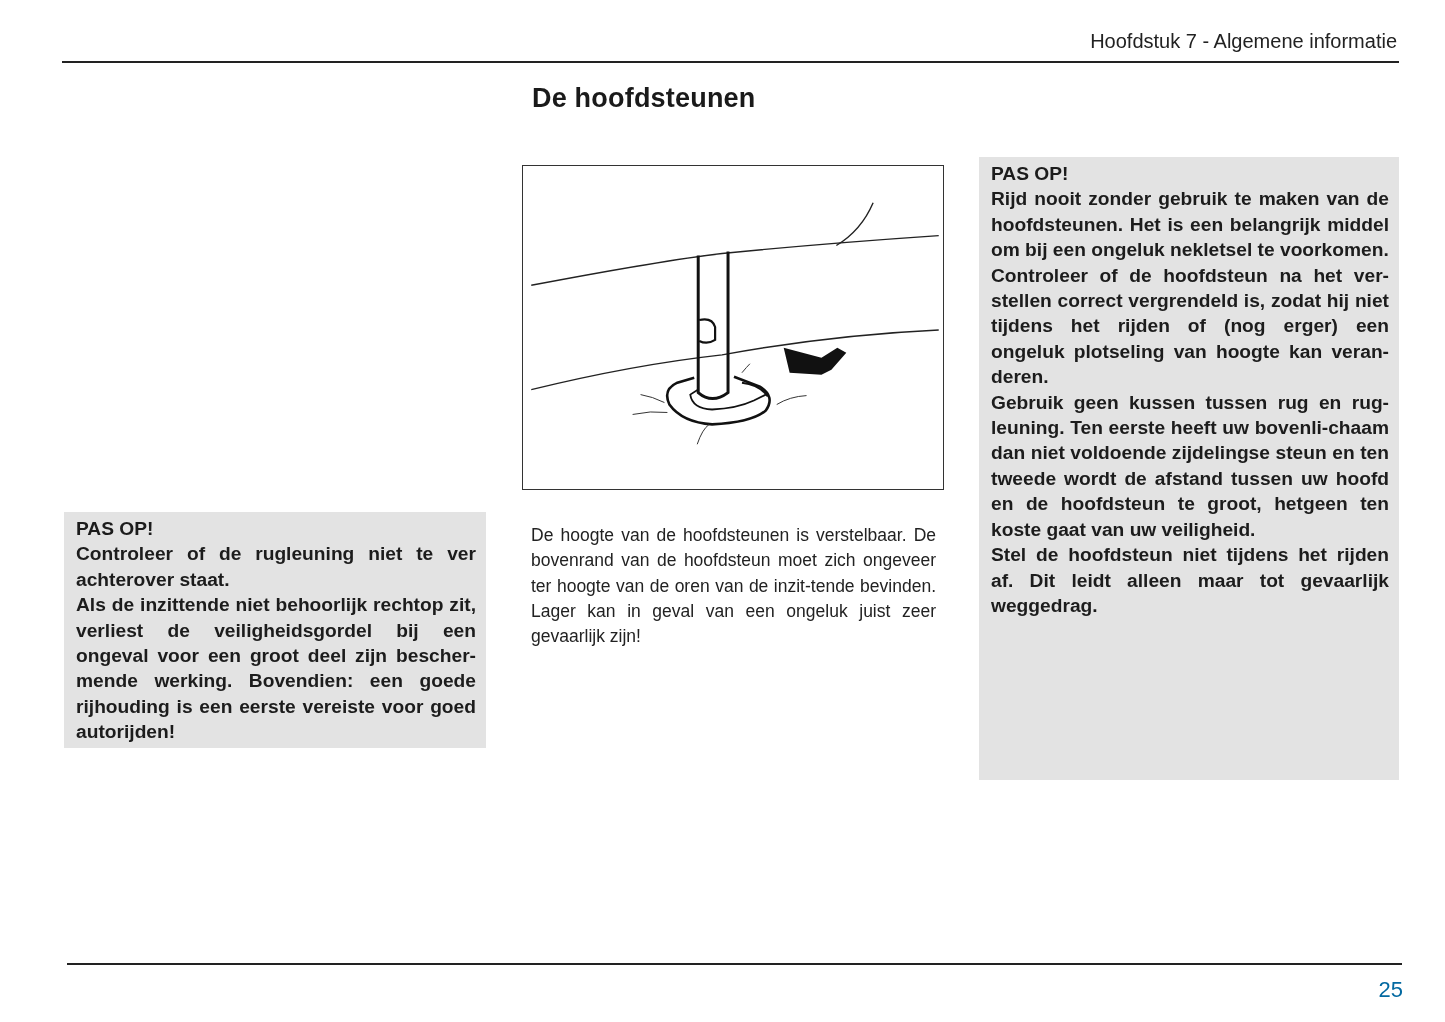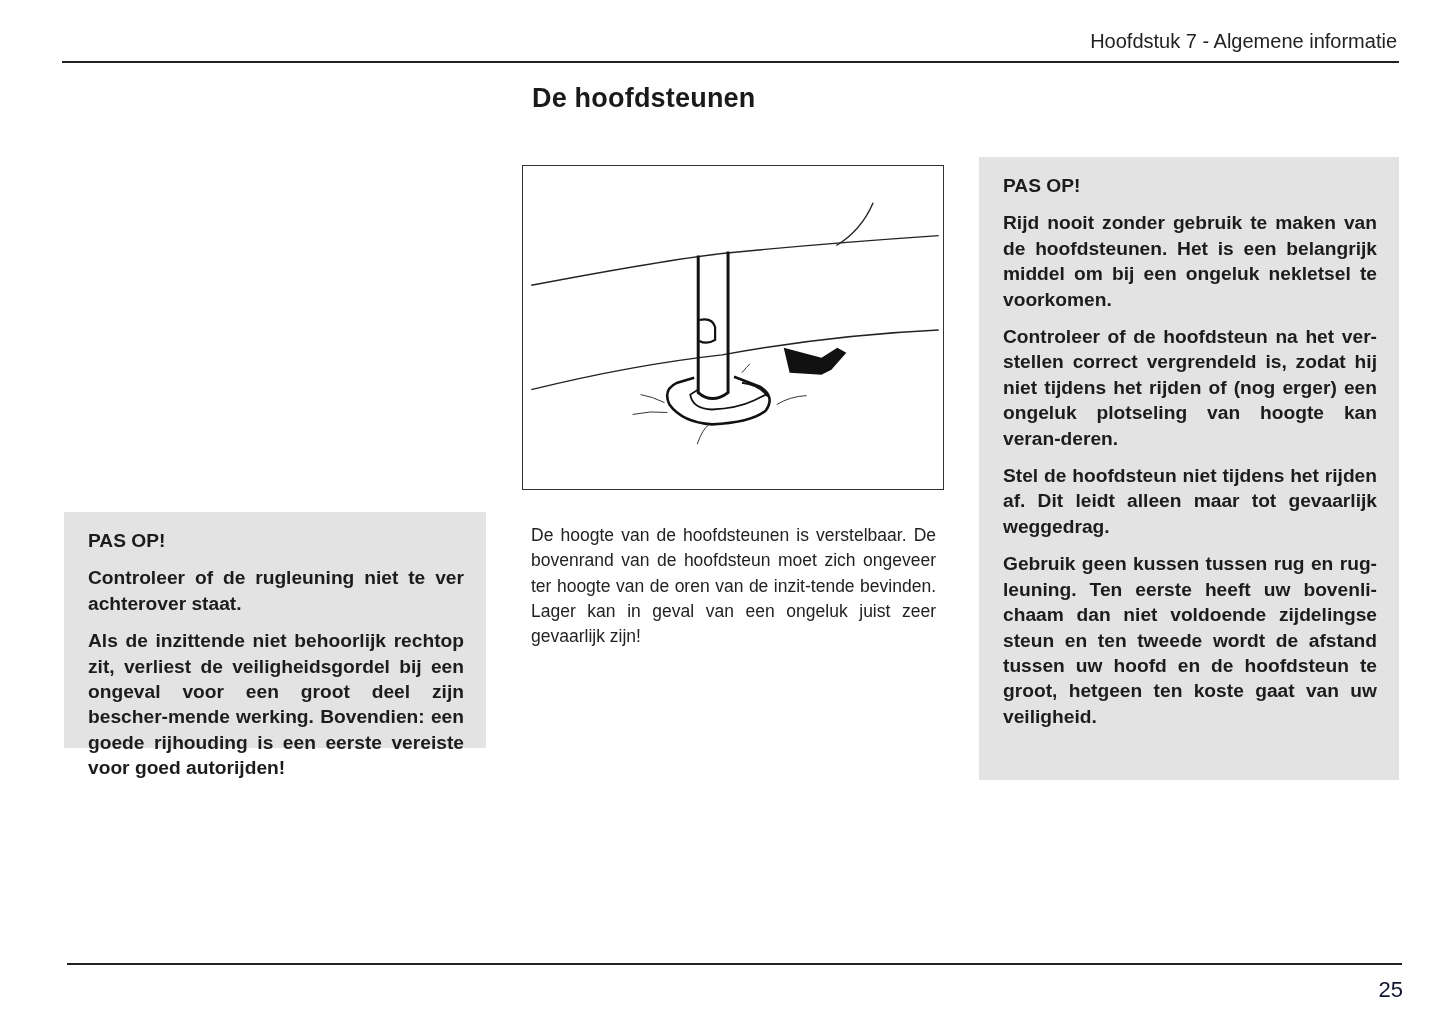--- a/index.html
+++ b/index.html
@@ -15,39 +15,39 @@
       position: absolute; left: 62px; top: 61px; width: 1337px; height: 2px; background: #222;
     }
     .page-title {
       position: absolute; left: 522px; top: 73px;
       font-size: 27px; font-weight: bold; color: #1a1a1a; letter-spacing: 0.2px;
     }
     .warn-box {
       position: absolute; background: #e3e3e3; padding: 4px 10px 6px 12px; box-sizing: border-box;
       font-weight: bold; font-size: 19.2px; line-height: 25.4px; color: #1c1c1c;
     }
-    .warn-box p { margin: 12px; text-align: justify; }
+    .warn-box p { margin: 0; text-align: justify; }
     .warn-box .warn-title { text-align: left; }
     #warn-left { left: 64px; top: 512px; width: 422px; height: 236px; }
     #warn-right { left: 979px; top: 157px; width: 420px; height: 623px; }
     .figure {
       position: absolute; left: 522px; top: 165px; width: 422px; height: 325px;
       border: 1.5px solid #333; box-sizing: border-box; background: #fff;
     }
     .figure svg { width: 100%; height: 100%; display: block; }
     .body-text {
       position: absolute; left: 522px; top: 514px; width: 423px;
       font-size: 17.5px; line-height: 25.3px; color: #222;
     }
     .body-text p { margin: 9px; text-align: justify; }
     .rule-bottom {
       position: absolute; left: 67px; top: 963px; width: 1335px; height: 2px; background: #222;
     }
     .page-number {
-      position: absolute; right: 42px; top: 977px; font-size: 22px; color: #0f172a;
+      position: absolute; right: 42px; top: 977px; font-size: 22px; color: #0369a1;
     }
   </style>
 </head>
 <body>
 
 <div class="running-head">Hoofdstuk 7 - Algemene informatie</div>
 <div class="rule-top"></div>
 
 <h1 class="page-title" style="margin:10px;">De hoofdsteunen</h1>
 
@@ -84,18 +84,18 @@
 </div>
 
 <div class="body-text">
   <p>De hoogte van de hoofdsteunen is verstelbaar. De bovenrand van de hoofdsteun moet zich ongeveer ter hoogte van de oren van de inzit-tende bevinden. Lager kan in geval van een ongeluk juist zeer gevaarlijk zijn!</p>
 </div>
 
 <div class="warn-box" id="warn-right">
   <p class="warn-title">PAS OP!</p>
   <p>Rijd nooit zonder gebruik te maken van de hoofdsteunen. Het is een belangrijk middel om bij een ongeluk nekletsel te voorkomen.</p>
   <p>Controleer of de hoofdsteun na het ver-stellen correct vergrendeld is, zodat hij niet tijdens het rijden of (nog erger) een ongeluk plotseling van hoogte kan veran-deren.</p>
+  <p>Gebruik geen kussen tussen rug en rug-leuning. Ten eerste heeft uw bovenli-chaam dan niet voldoende zijdelingse steun en ten tweede wordt de afstand tussen uw hoofd en de hoofdsteun te groot, hetgeen ten koste gaat van uw veiligheid.</p>
   <p>Stel de hoofdsteun niet tijdens het rijden af. Dit leidt alleen maar tot gevaarlijk weggedrag.</p>
-  <p>Gebruik geen kussen tussen rug en rug-leuning. Ten eerste heeft uw bovenli-chaam dan niet voldoende zijdelingse steun en ten tweede wordt de afstand tussen uw hoofd en de hoofdsteun te groot, hetgeen ten koste gaat van uw veiligheid.</p>
 </div>
 
 <div class="rule-bottom"></div>
 <div class="page-number">25</div>
 
 </body></html>

